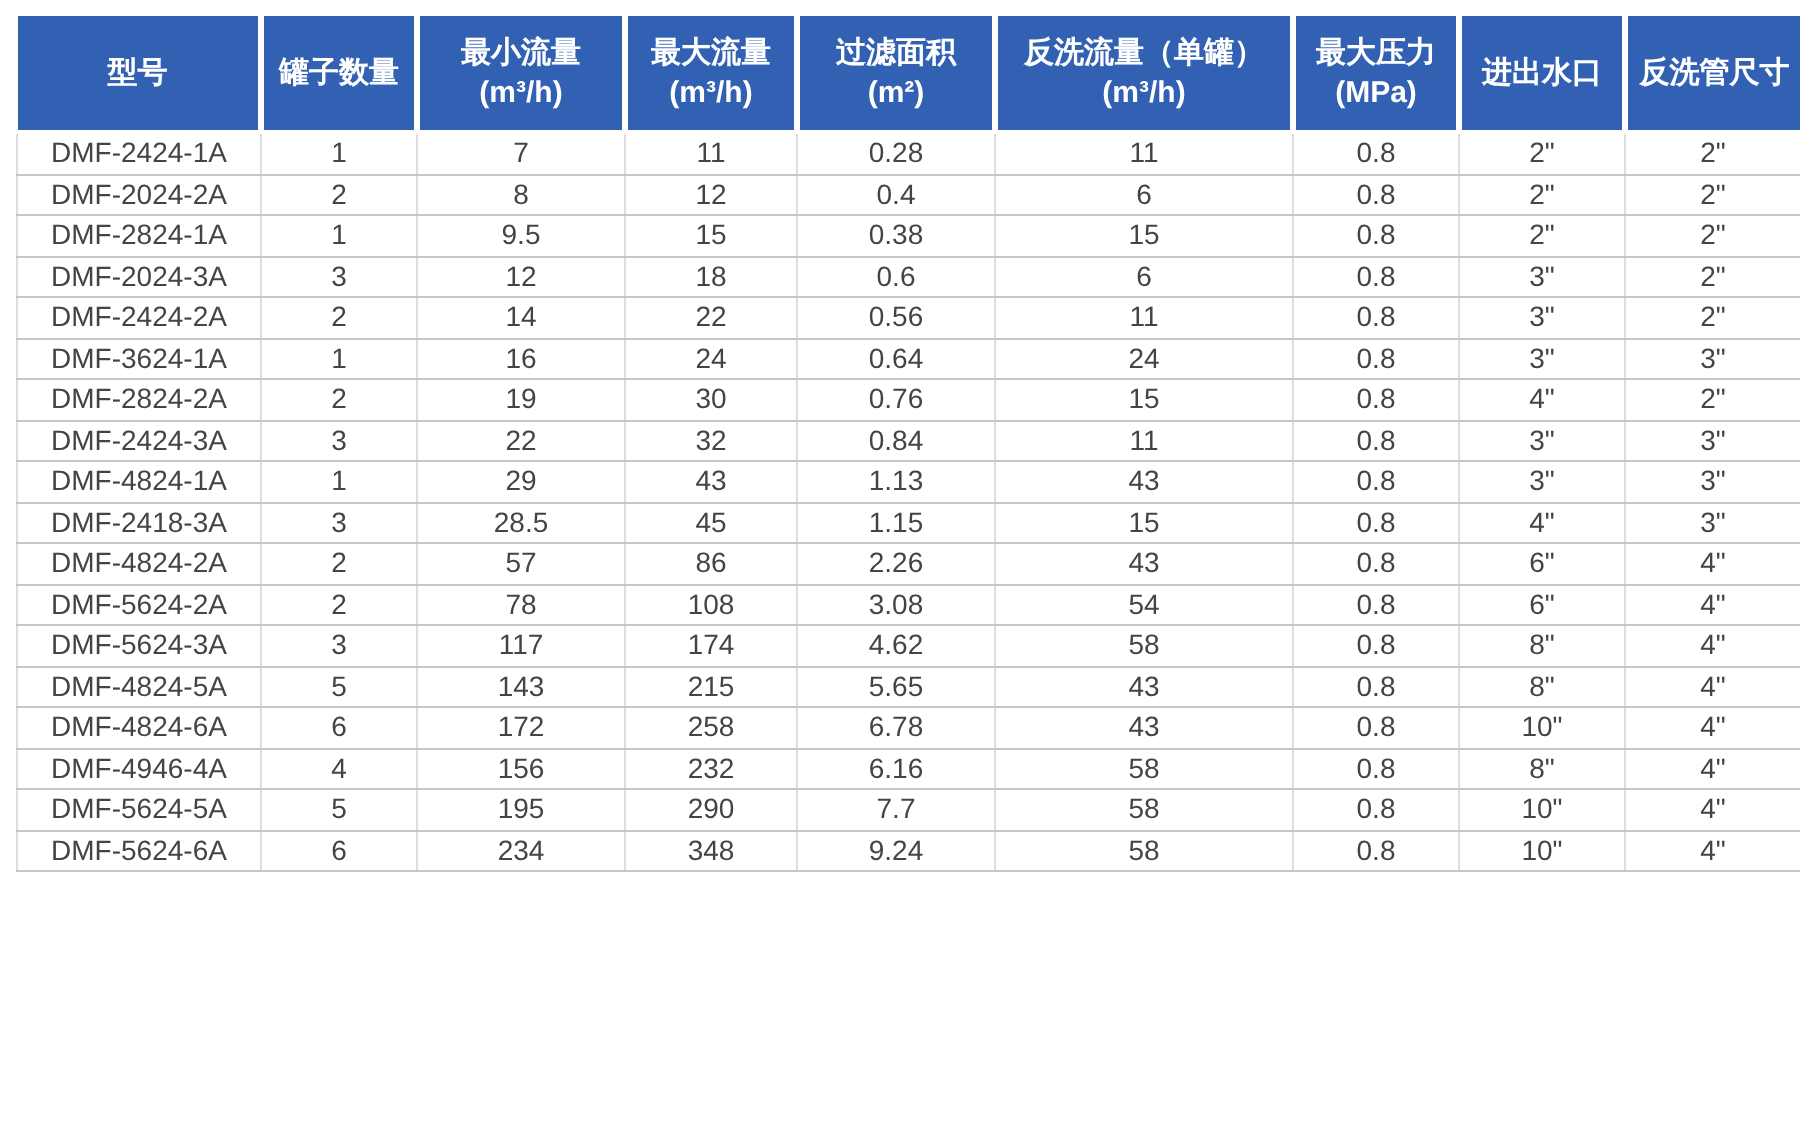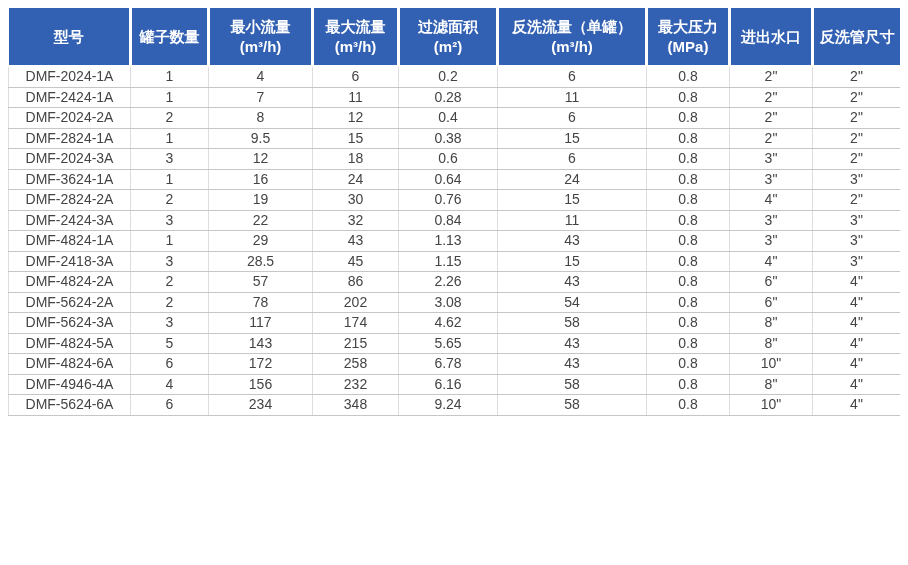--- a/index.html
+++ b/index.html
@@ -110,31 +110,20 @@
         <th>
           <div class="h-label">进出水口</div>
         </th>
         <th>
           <div class="h-label">反洗管尺寸</div>
         </th>
       </tr>
   </thead>
   <tbody id="body-rows">
       <tr>
-        <td>DMF-2024-1A</td>
-        <td>1</td>
-        <td>4</td>
-        <td>6</td>
-        <td>0.2</td>
-        <td>6</td>
-        <td>0.8</td>
-        <td>2"</td>
-        <td>2"</td>
-      </tr>
-      <tr>
         <td>DMF-2424-1A</td>
         <td>1</td>
         <td>7</td>
         <td>11</td>
         <td>0.28</td>
         <td>11</td>
         <td>0.8</td>
         <td>2"</td>
         <td>2"</td>
       </tr>
@@ -165,20 +154,31 @@
         <td>3</td>
         <td>12</td>
         <td>18</td>
         <td>0.6</td>
         <td>6</td>
         <td>0.8</td>
         <td>3"</td>
         <td>2"</td>
       </tr>
       <tr>
+        <td>DMF-2424-2A</td>
+        <td>2</td>
+        <td>14</td>
+        <td>22</td>
+        <td>0.56</td>
+        <td>11</td>
+        <td>0.8</td>
+        <td>3"</td>
+        <td>2"</td>
+      </tr>
+      <tr>
         <td>DMF-3624-1A</td>
         <td>1</td>
         <td>16</td>
         <td>24</td>
         <td>0.64</td>
         <td>24</td>
         <td>0.8</td>
         <td>3"</td>
         <td>3"</td>
       </tr>
@@ -234,21 +234,21 @@
         <td>2.26</td>
         <td>43</td>
         <td>0.8</td>
         <td>6"</td>
         <td>4"</td>
       </tr>
       <tr>
         <td>DMF-5624-2A</td>
         <td>2</td>
         <td>78</td>
-        <td>202</td>
+        <td>108</td>
         <td>3.08</td>
         <td>54</td>
         <td>0.8</td>
         <td>6"</td>
         <td>4"</td>
       </tr>
       <tr>
         <td>DMF-5624-3A</td>
         <td>3</td>
         <td>117</td>
@@ -286,20 +286,31 @@
         <td>4</td>
         <td>156</td>
         <td>232</td>
         <td>6.16</td>
         <td>58</td>
         <td>0.8</td>
         <td>8"</td>
         <td>4"</td>
       </tr>
       <tr>
+        <td>DMF-5624-5A</td>
+        <td>5</td>
+        <td>195</td>
+        <td>290</td>
+        <td>7.7</td>
+        <td>58</td>
+        <td>0.8</td>
+        <td>10"</td>
+        <td>4"</td>
+      </tr>
+      <tr>
         <td>DMF-5624-6A</td>
         <td>6</td>
         <td>234</td>
         <td>348</td>
         <td>9.24</td>
         <td>58</td>
         <td>0.8</td>
         <td>10"</td>
         <td>4"</td>
       </tr>

